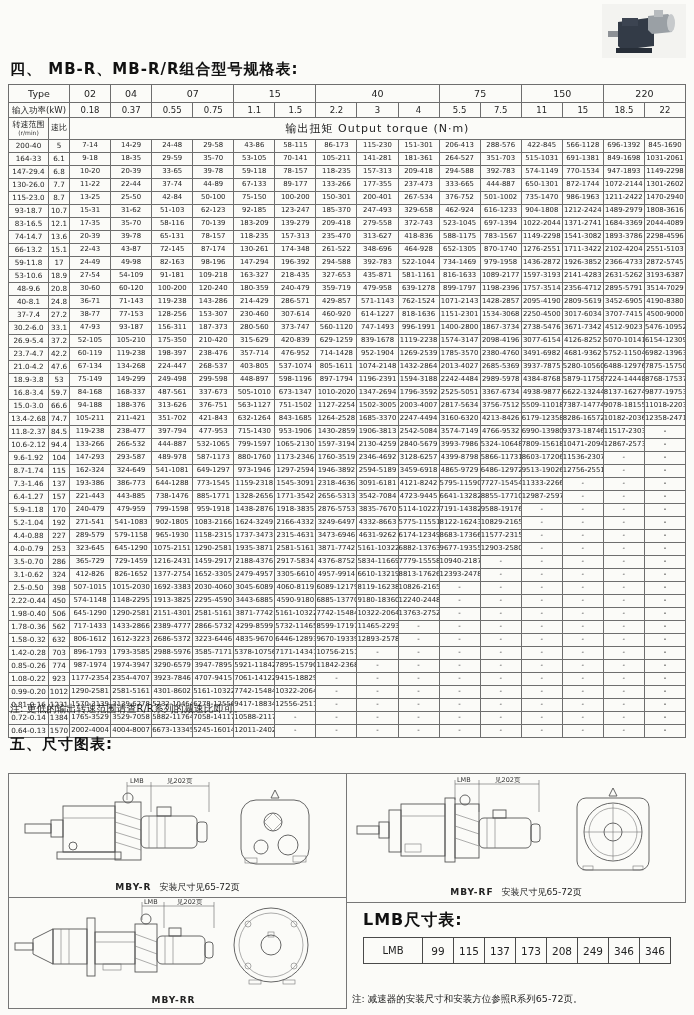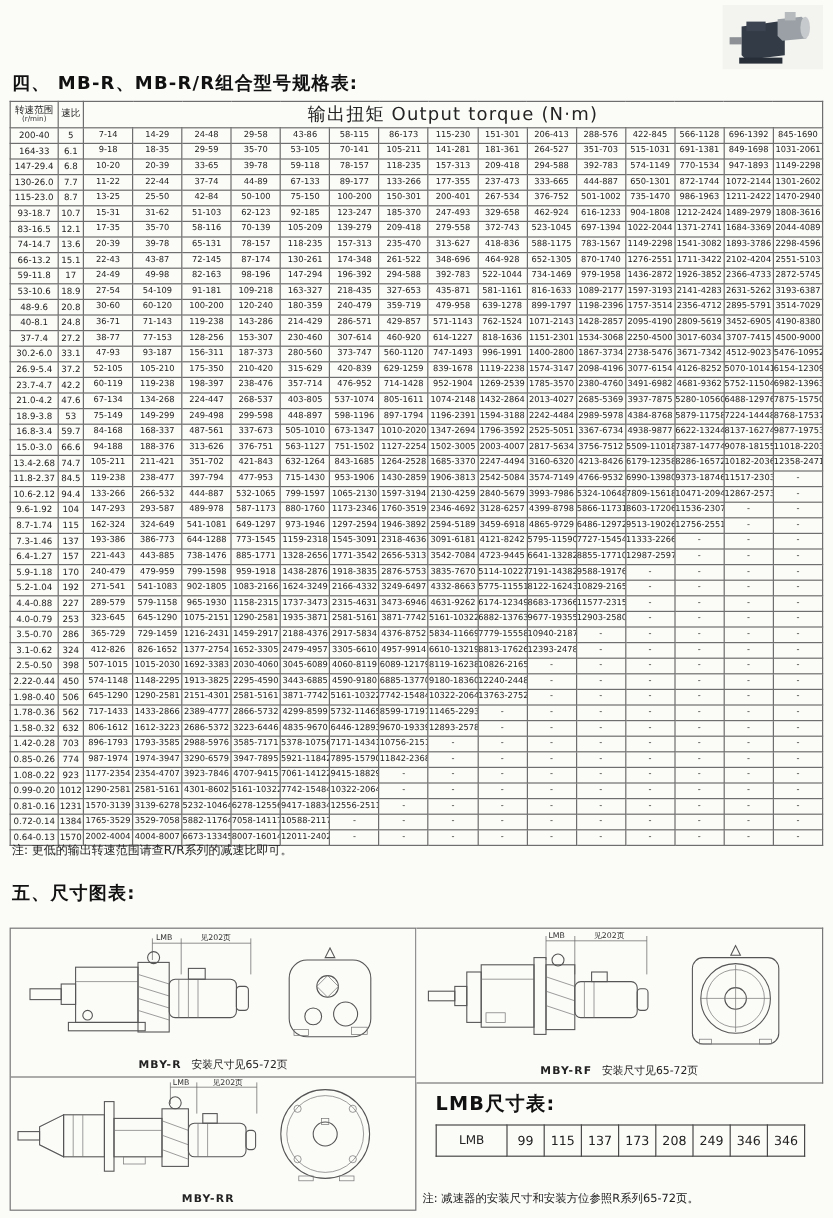--- a/index.html
+++ b/index.html
@@ -20,21 +20,21 @@
     border-collapse:collapse;table-layout:fixed;
     border:1px solid #3c3c3c;
   }
   #spec-table td{
     border:1px solid #6e6e6e;text-align:center;vertical-align:middle;
     padding:0;color:#232323;overflow:hidden;white-space:nowrap;line-height:1.02;
   }
   #spec-table tr.hrow1 td{height:17px;font-size:9.5px;}
   #spec-table tr.hrow2 td{height:14px;font-size:8.5px;}
   #spec-table tr.hrow3 td{height:21px;font-size:8px;}
-  #spec-table tr.hrow3 td.torque-banner{font-size:15px;letter-spacing:1px;}
+  #spec-table tr.hrow3 td.torque-banner{font-size:11px;letter-spacing:1px;}
   #spec-table tbody td{height:12px;font-size:6.9px;}
   #spec-table tbody td.spd{font-size:7.2px;}
   #spec-table tbody td.rat{font-size:7.2px;}
   .unit-small{display:block;font-size:6px;color:#333;}
 
   #note-main{position:absolute;top:702px;left:10px;font-size:10px;color:#222;margin:0;}
 
   
   .panel{box-sizing:border-box;border:1px solid #777;position:absolute;background:#fbfbf8;}
   #boxL{left:8px;top:773px;width:339px;height:236px;}
@@ -90,20 +90,49 @@
       <col>
       <col>
       <col>
       <col>
       <col>
       <col>
       <col>
       <col>
     </colgroup>
   <thead id="spec-head">
+      <tr class="hrow1">
+        <td colspan="2">Type</td>
+        <td colspan="1">02</td>
+        <td colspan="1">04</td>
+        <td colspan="2">07</td>
+        <td colspan="2">15</td>
+        <td colspan="3">40</td>
+        <td colspan="2">75</td>
+        <td colspan="2">150</td>
+        <td colspan="2">220</td>
+      </tr>
+      <tr class="hrow2">
+        <td colspan="2">输入功率(kW)</td>
+        <td>0.18</td>
+        <td>0.37</td>
+        <td>0.55</td>
+        <td>0.75</td>
+        <td>1.1</td>
+        <td>1.5</td>
+        <td>2.2</td>
+        <td>3</td>
+        <td>4</td>
+        <td>5.5</td>
+        <td>7.5</td>
+        <td>11</td>
+        <td>15</td>
+        <td>18.5</td>
+        <td>22</td>
+      </tr>
       <tr class="hrow3">
         <td>转速范围<span class="unit-small">(r/min)</span></td>
         <td>速比</td>
         <td colspan="15" class="torque-banner">输出扭矩 Output torque (N·m)</td>
       </tr>
     </thead>
   <tbody id="spec-body">
       <tr>
         <td class="spd">200-40</td>
         <td class="rat">5</td>
@@ -218,21 +247,21 @@
         <td>1489-2979</td>
         <td>1808-3616</td>
       </tr>
       <tr>
         <td class="spd">83-16.5</td>
         <td class="rat">12.1</td>
         <td>17-35</td>
         <td>35-70</td>
         <td>58-116</td>
         <td>70-139</td>
-        <td>105-209</td>
+        <td>183-209</td>
         <td>139-279</td>
         <td>209-418</td>
         <td>279-558</td>
         <td>372-743</td>
         <td>523-1045</td>
         <td>697-1394</td>
         <td>1022-2044</td>
         <td>1371-2741</td>
         <td>1684-3369</td>
         <td>2044-4089</td>
@@ -958,21 +987,21 @@
         <td>-</td>
         <td>-</td>
         <td>-</td>
       </tr>
       <tr>
         <td class="spd">0.64-0.13</td>
         <td class="rat">1570</td>
         <td>2002-4004</td>
         <td>4004-8007</td>
         <td>6673-13345</td>
-        <td>8007-16014</td>
+        <td>5245-16014</td>
         <td>12011-24021</td>
         <td>-</td>
         <td>-</td>
         <td>-</td>
         <td>-</td>
         <td>-</td>
         <td>-</td>
         <td>-</td>
         <td>-</td>
         <td>-</td>

